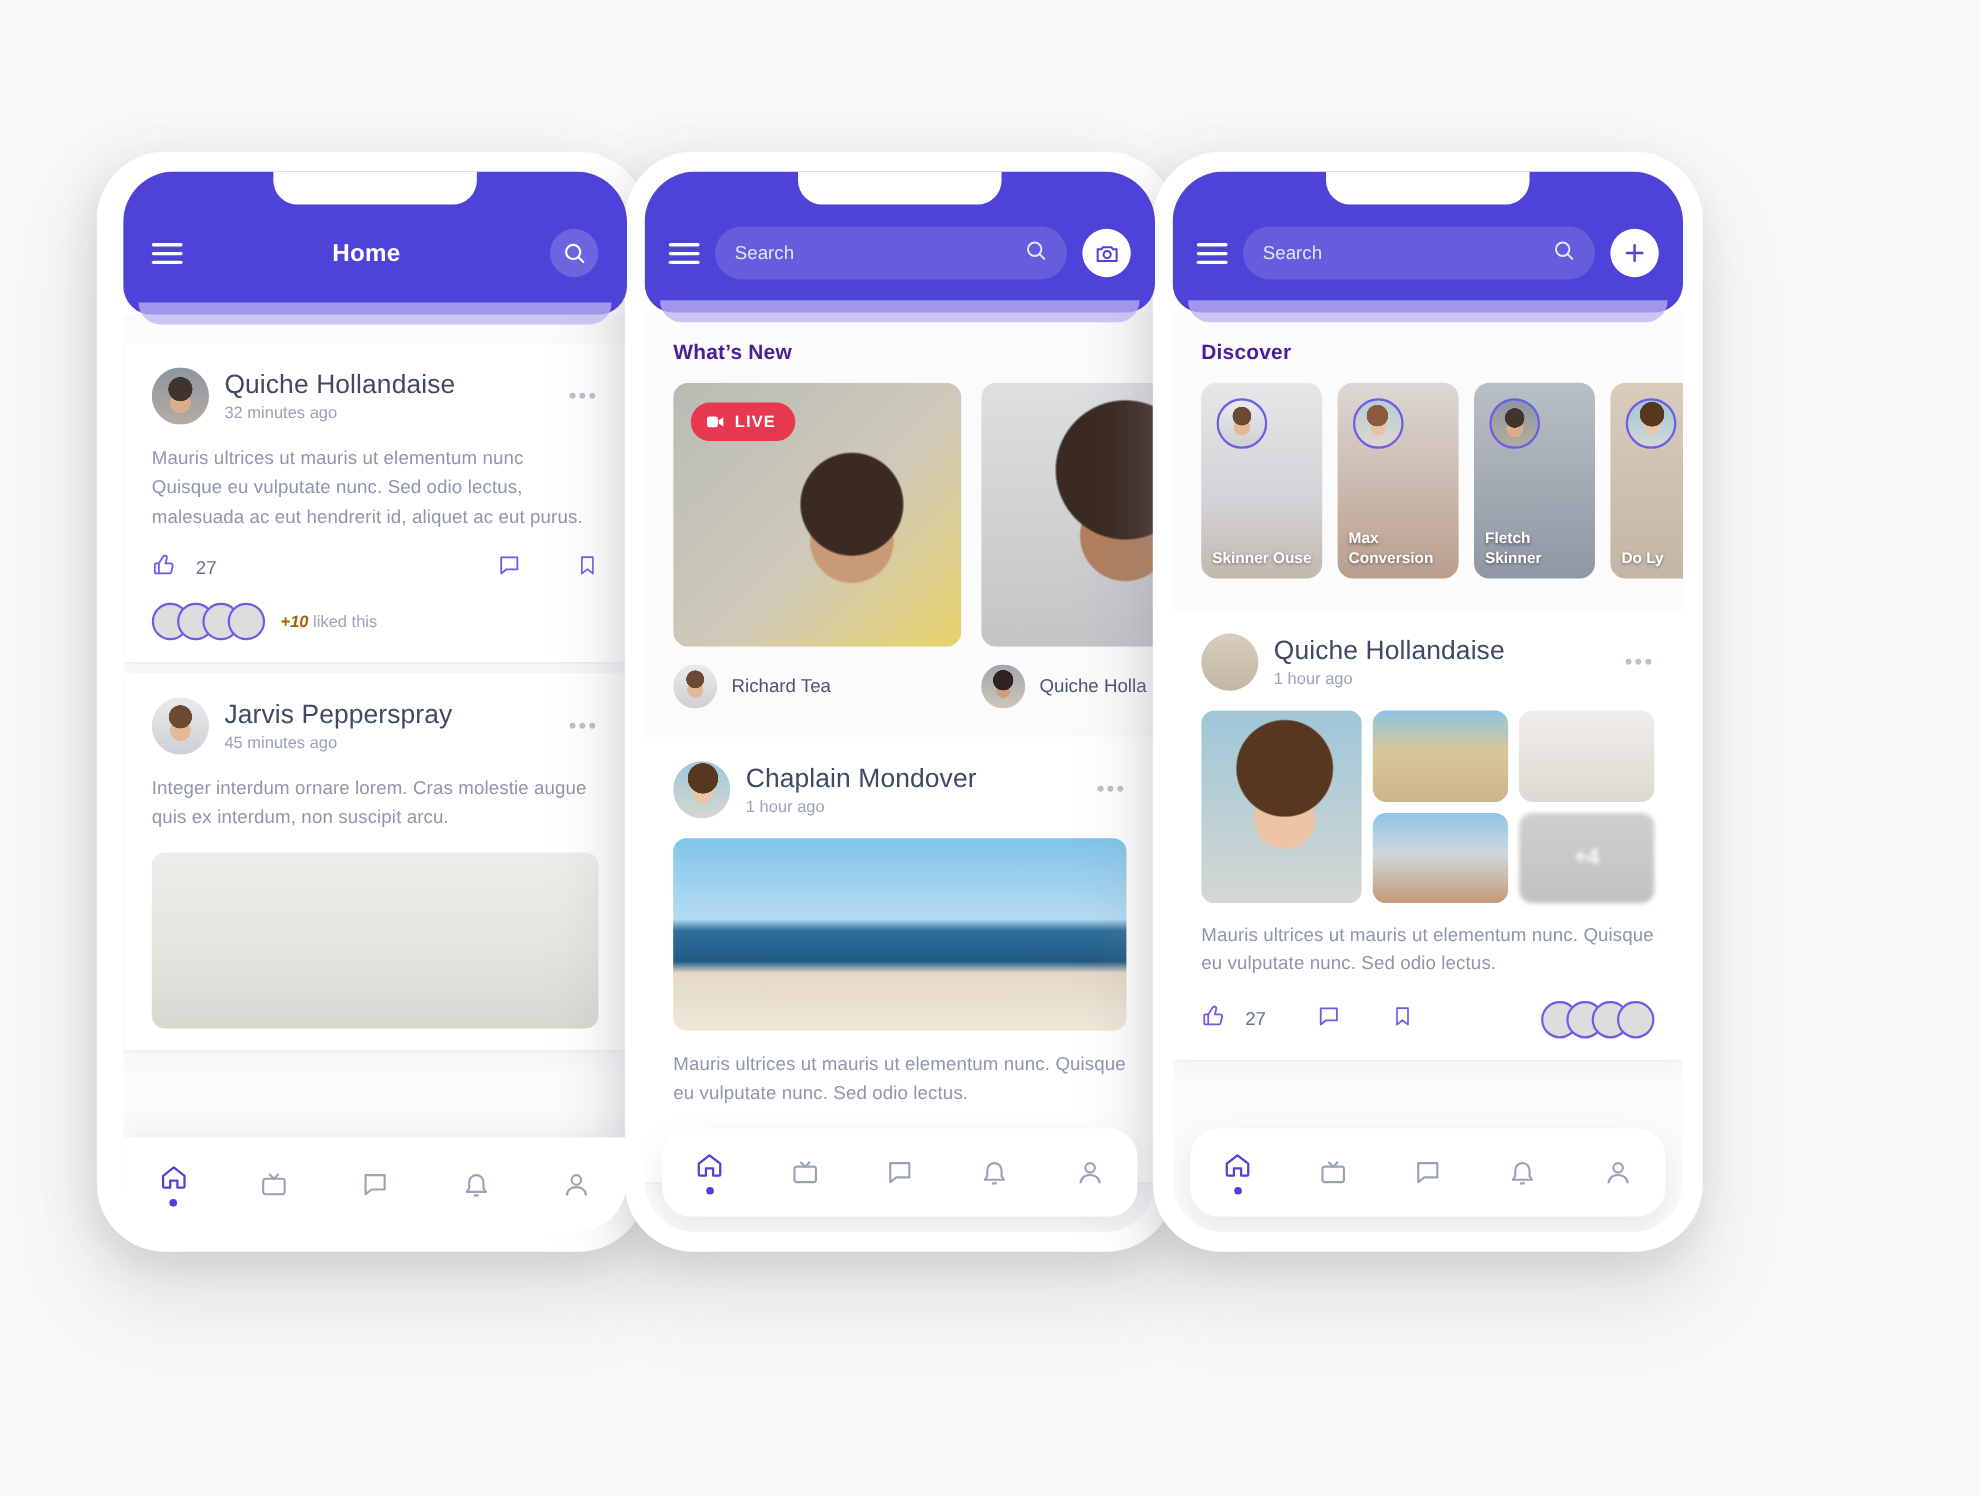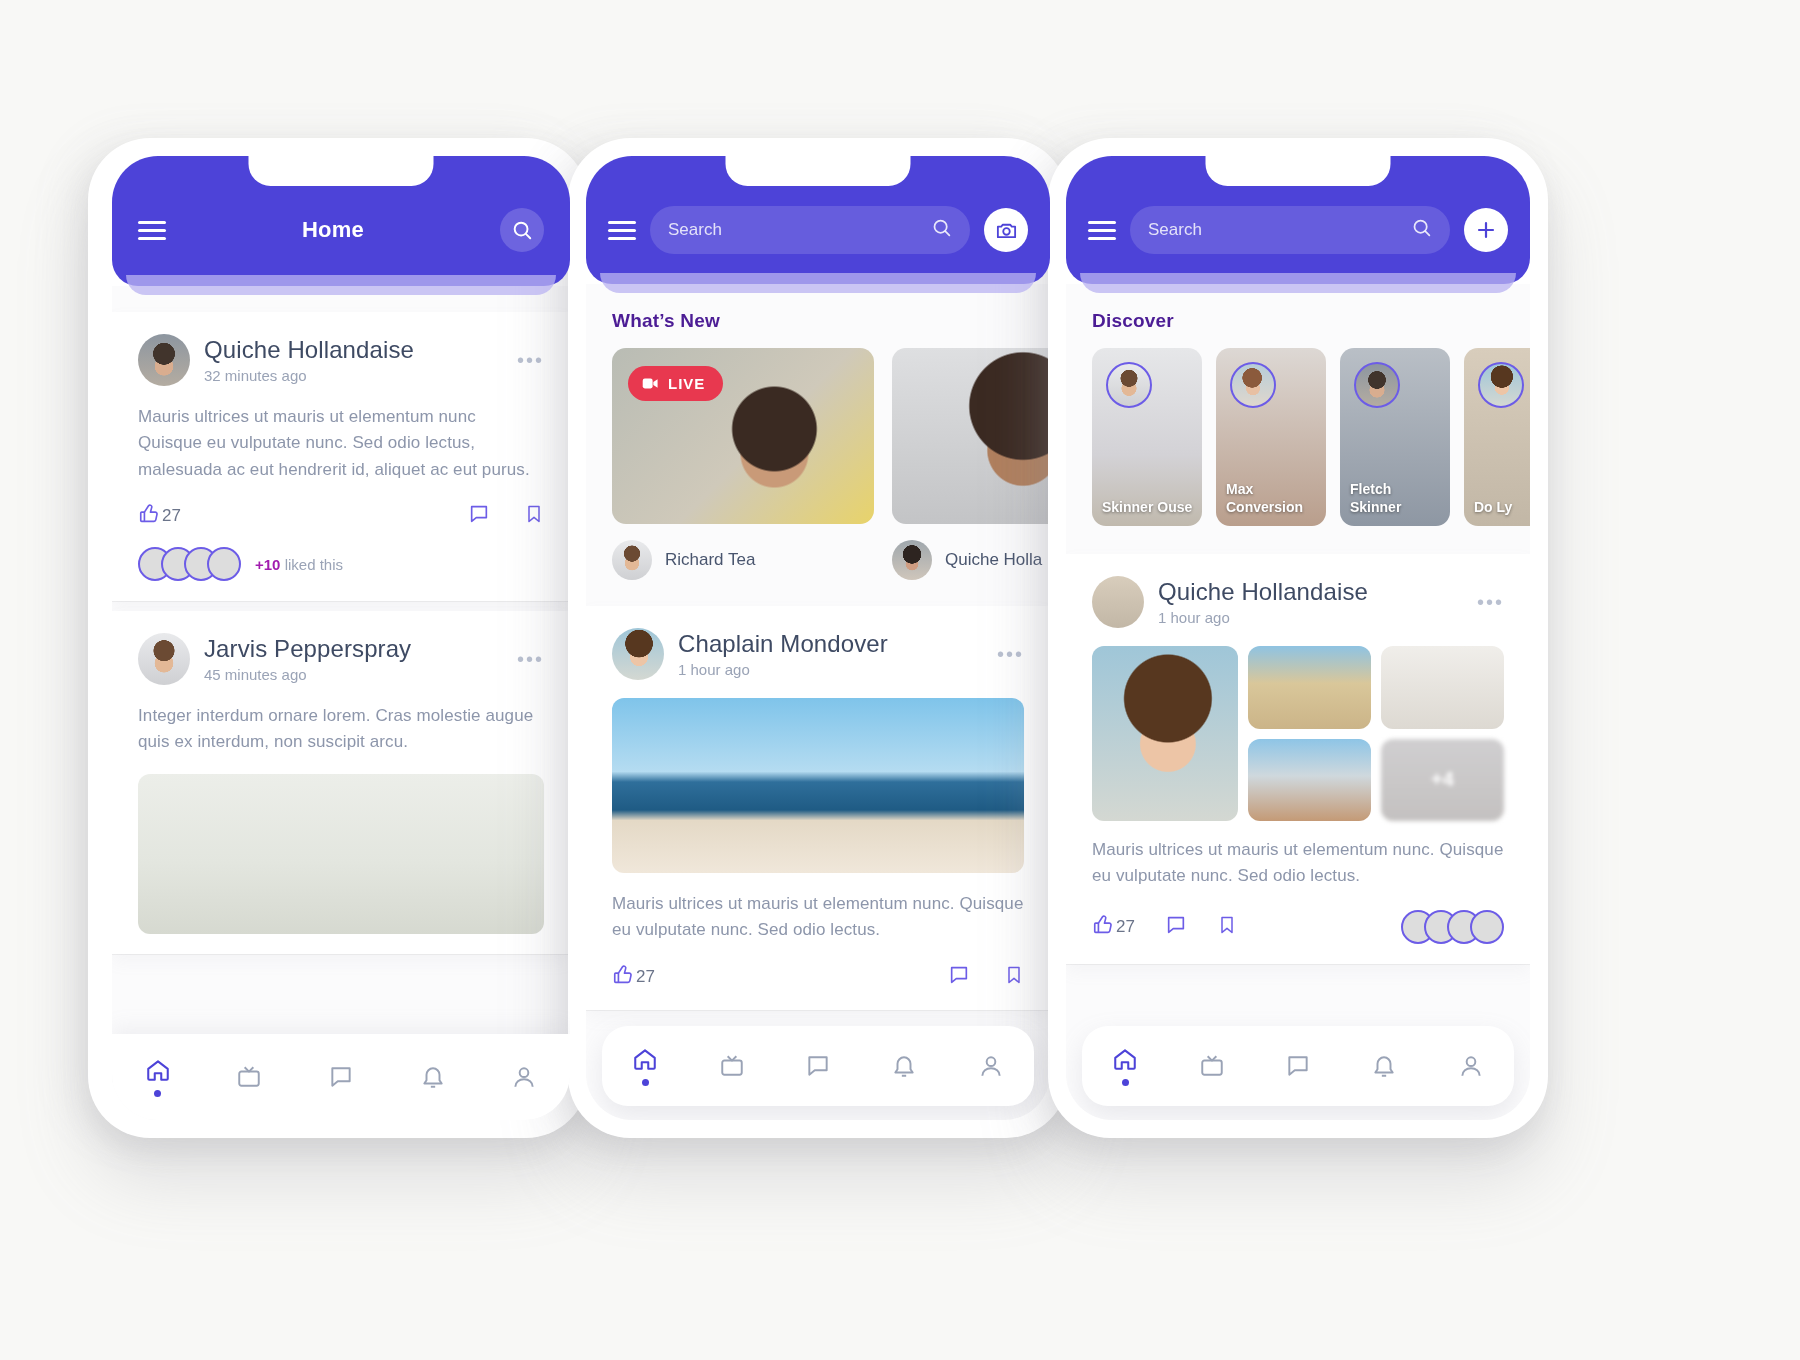--- a/index.html
+++ b/index.html
@@ -113,47 +113,47 @@
   }
   .avatar.sm { width:40px;height:40px;flex:0 0 40px; }
   .post-meta { flex:1; }
   .p-name { font-size:24px; color:#3e4a63; font-weight:500; letter-spacing:.1px;}
   .p-time { font-size:15px; color:#9aa3b6; margin-top:3px; }
   .dots { color:#b9c0d0; letter-spacing:2px; font-size:20px; cursor:pointer; }
   .p-text {
     margin-top:18px; font-size:17px; line-height:1.55;
     color:#8d96ab; letter-spacing:.1px;
   }
-  .actions { display:flex; align-items:center; margin-top:20px; gap:2px; }
+  .actions { display:flex; align-items:center; margin-top:20px; gap:18px; }
   .like-num { font-size:17px; color:#6c7governance; }
   .spacer { flex:1; }
   .act-ico { cursor:pointer; }
 
   .likers { display:flex; align-items:center; margin-top:18px; gap:14px;}
   .stack { display:flex; }
   .stack .avatar {
     width:34px;height:34px;flex:0 0 34px;
     border:2px solid #6c5ce7; margin-left:-11px; background:#ddd;
   }
   .stack .avatar:first-child { margin-left:0; }
   .liked-txt { font-size:15px; color:#9aa3b6; }
-  .liked-txt b { color:#a21caf; font-weight:bold; }
+  .liked-txt b { color:#a16207; font-weight:bold;font-style:italic; }
 
   
   .photo { border-radius:12px; overflow:hidden; background:#dcdfe6; }
 
   
   .sect-title {
     font-size:19px; font-weight:bold; color:#4c1d95;
     padding:26px 26px 16px 26px; letter-spacing:.2px;
   }
   .hscroll { display:flex; gap:18px; padding:0 26px 22px 26px; }
   .wn-card { flex:0 0 262px; }
   .wn-thumb {
-    height:176px; border-radius:14px; overflow:hidden;
+    height:240px; border-radius:14px; overflow:hidden;
     position:relative; background:#cfd3da;
   }
   .live-badge {
     position:absolute; top:18px; left:16px;
     background:#e8384f; color:#fff;
     border-radius:20px; padding:9px 18px 9px 14px;
     font-size:15px; font-weight:bold; letter-spacing:1px;
     display:flex; align-items:center; gap:9px;
   }
   .wn-foot { display:flex; align-items:center; gap:13px; margin-top:16px; }

